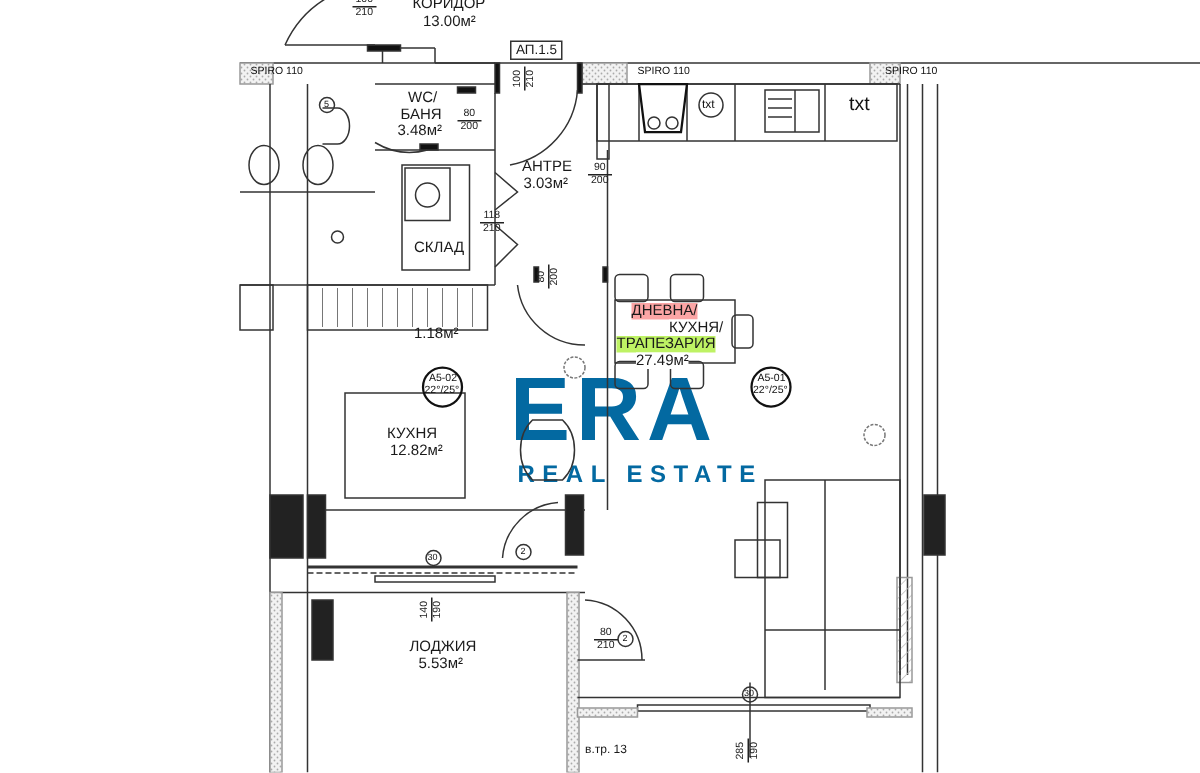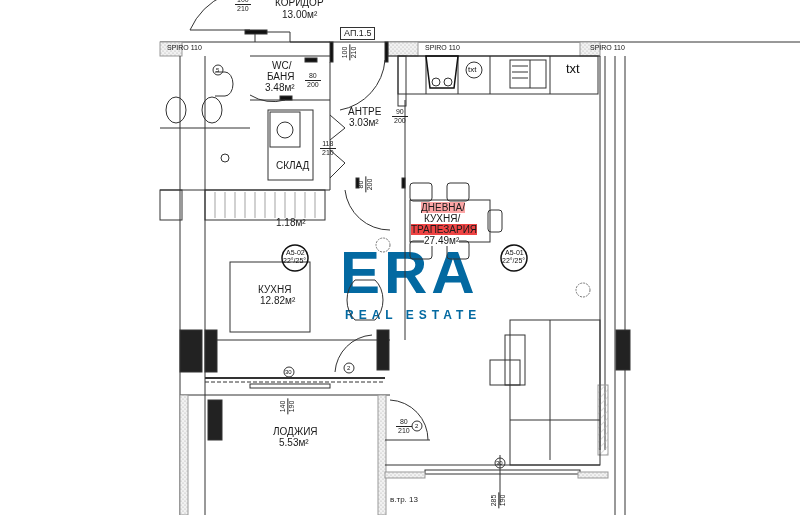--- a/index.html
+++ b/index.html
@@ -13,21 +13,21 @@
   .dim .bot { display:block; padding:0 2px; }
   .vdim { transform:rotate(-90deg); transform-origin:center; }
   .tag { position:absolute; font-size:7px; line-height:8px; color:#111; }
   .hatch { fill:url(#hatch); }
   .wm { position:absolute; color:#0369a1; font-family:"Liberation Sans", sans-serif; font-weight:bold; pointer-events:none; }
 </style>
 </head>
 <body>
 
 <div class="wm" style="left:340px; top:238px; font-size:60px; letter-spacing:4px;">ERA</div>
-<div class="wm" style="left:345px; top:308px; font-size:12px; letter-spacing:5px;">REAL ESTATE</div>
+<div class="wm" style="left:345px; top:308px; font-size:16px; letter-spacing:5px;">REAL ESTATE</div>
 
 <svg id="plan" viewBox="0 0 800 515" xmlns="http://www.w3.org/2000/svg">
   <defs>
     <pattern id="hatch" width="4" height="4" patternUnits="userSpaceOnUse">
       <rect width="4" height="4" fill="#f2f2f2"></rect>
       <circle cx="1" cy="1" r="0.6" fill="#aaa"></circle>
       <circle cx="3" cy="3" r="0.6" fill="#aaa"></circle>
     </pattern>
     <pattern id="diag" width="5" height="5" patternUnits="userSpaceOnUse" patternTransform="rotate(45)">
       <line x1="0" y1="0" x2="0" y2="5" stroke="#bbb" stroke-width="1"></line>
@@ -181,22 +181,22 @@
 <div class="lbl room-name" style="left:267px; top:71px;">БАНЯ</div>
 <div class="lbl area" style="left:265px; top:82px;">3.48м²</div>
 
 <div class="lbl room-name" style="left:348px; top:106px;">АНТРЕ</div>
 <div class="lbl area" style="left:349px; top:117px;">3.03м²</div>
 
 <div class="lbl room-name" style="left:276px; top:160px;">СКЛАД</div>
 <div class="lbl area" style="left:276px; top:171px;margin-top:46px;">1.18м²</div>
 
 <div class="lbl room-name" style="left:421px; top:202px; background:#fca5a5;">ДНЕВНА/</div>
-<div class="lbl room-name" style="left:424px; top:213px; background:#fff;">КУХНЯ/</div>
-<div class="lbl room-name" style="left:411px; top:224px; background:#ef4444;">ТРАПЕЗАРИЯ</div>
+<div class="lbl room-name" style="left:446px; top:213px; background:#fff;">КУХНЯ/</div>
+<div class="lbl room-name" style="left:411px; top:224px; background:#bef264;">ТРАПЕЗАРИЯ</div>
 <div class="lbl area" style="left:424px; top:235px; background:#fff;">27.49м²</div>
 
 <div class="lbl room-name" style="left:258px; top:284px;">КУХНЯ</div>
 <div class="lbl area" style="left:260px; top:295px;">12.82м²</div>
 
 <div class="lbl room-name" style="left:273px; top:426px;">ЛОДЖИЯ</div>
 <div class="lbl area" style="left:279px; top:437px;">5.53м²</div>
 
 <div class="lbl" style="left:390px; top:494px; font-size:8px;">в.тр. 13</div>
 

